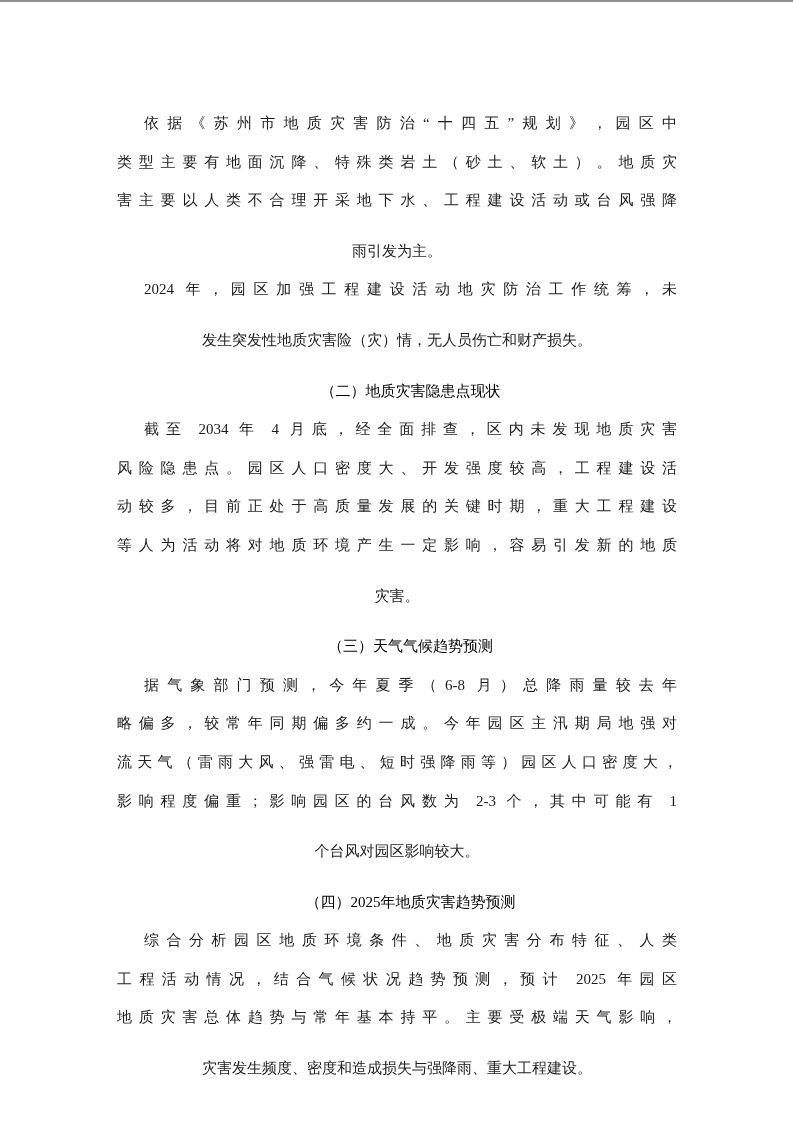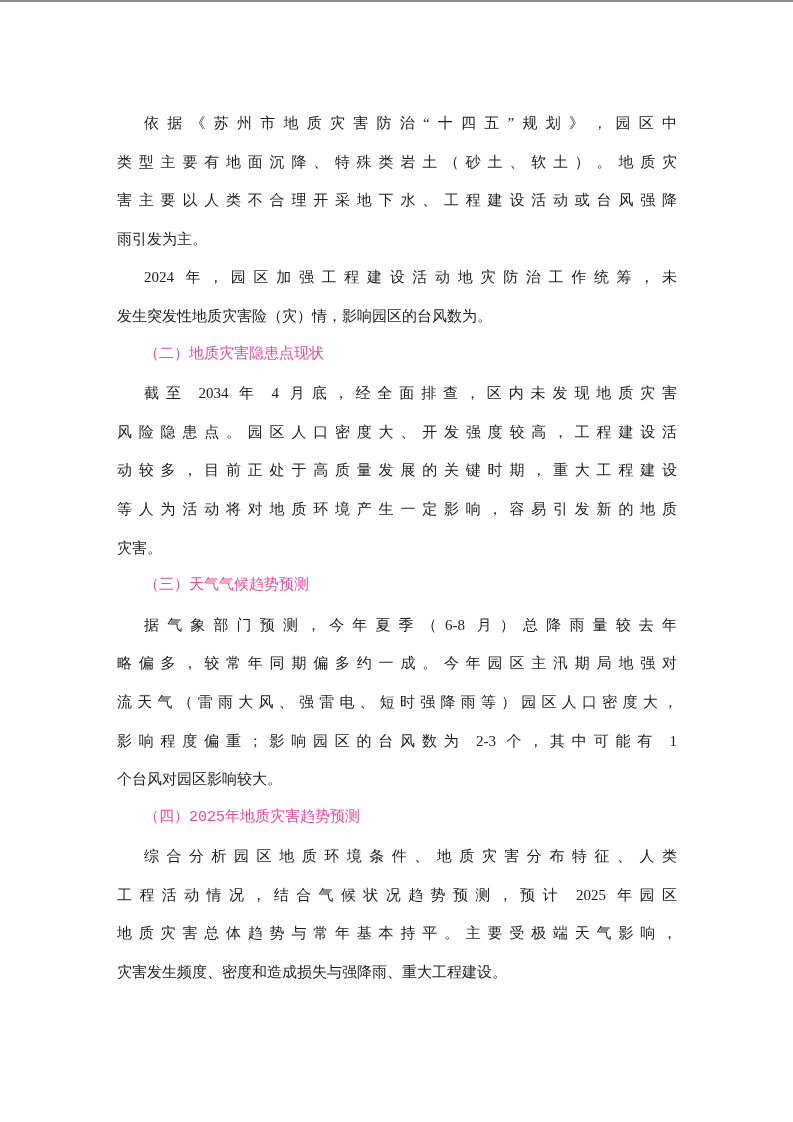--- a/index.html
+++ b/index.html
@@ -28,36 +28,37 @@
     height: 38.6px;
     line-height: 38.6px;
     font-size: 15px;
     white-space: nowrap;
     text-align: justify;
     text-align-last: justify;
   }
   .line.first { text-indent: 27px; }
   .line.nj,
   .line.heading {
-    text-align: left;
+    text-align: center;
     text-align-last: auto;
+    margin-top: 12px;
   }
-  .line.heading { color: #ec4899; font-family: Liberation Mono, monospace; }
+  .line.heading { color: #000000; }
 </style>
 </head>
 <body>
 
 <div class="scan-edge-top"></div>
 <div id="doc">
     <div class="line first">依据《苏州市地质灾害防治“十四五”规划》，园区中</div>
     <div class="line">类型主要有地面沉降、特殊类岩土（砂土、软土）。地质灾</div>
     <div class="line">害主要以人类不合理开采地下水、工程建设活动或台风强降</div>
     <div class="line nj">雨引发为主。</div>
     <div class="line first">2024 年，园区加强工程建设活动地灾防治工作统筹，未</div>
-    <div class="line nj">发生突发性地质灾害险（灾）情，影响园区的台风数为。</div>
+    <div class="line nj">发生突发性地质灾害险（灾）情，无人员伤亡和财产损失。</div>
     <div class="line heading first nj">（二）地质灾害隐患点现状</div>
     <div class="line first">截至 2034 年 4 月底，经全面排查，区内未发现地质灾害</div>
     <div class="line">风险隐患点。园区人口密度大、开发强度较高，工程建设活</div>
     <div class="line">动较多，目前正处于高质量发展的关键时期，重大工程建设</div>
     <div class="line">等人为活动将对地质环境产生一定影响，容易引发新的地质</div>
     <div class="line nj">灾害。</div>
     <div class="line heading first nj">（三）天气气候趋势预测</div>
     <div class="line first">据气象部门预测，今年夏季（6-8 月）总降雨量较去年</div>
     <div class="line">略偏多，较常年同期偏多约一成。今年园区主汛期局地强对</div>
     <div class="line" style="letter-spacing: -0.88px;">流天气（雷雨大风、强雷电、短时强降雨等）园区人口密度大，</div>

